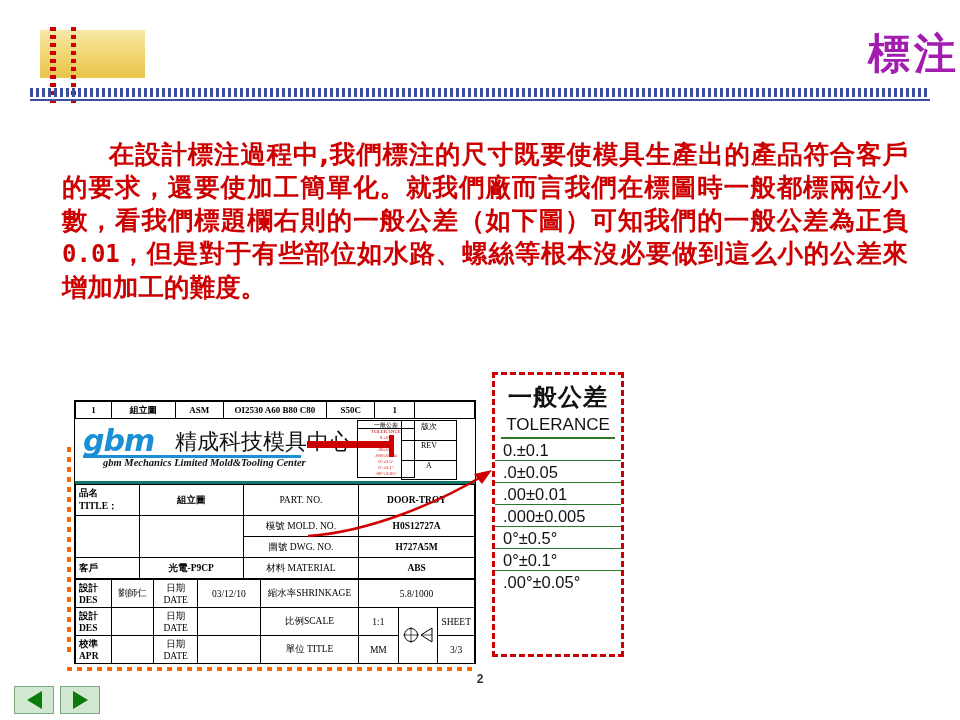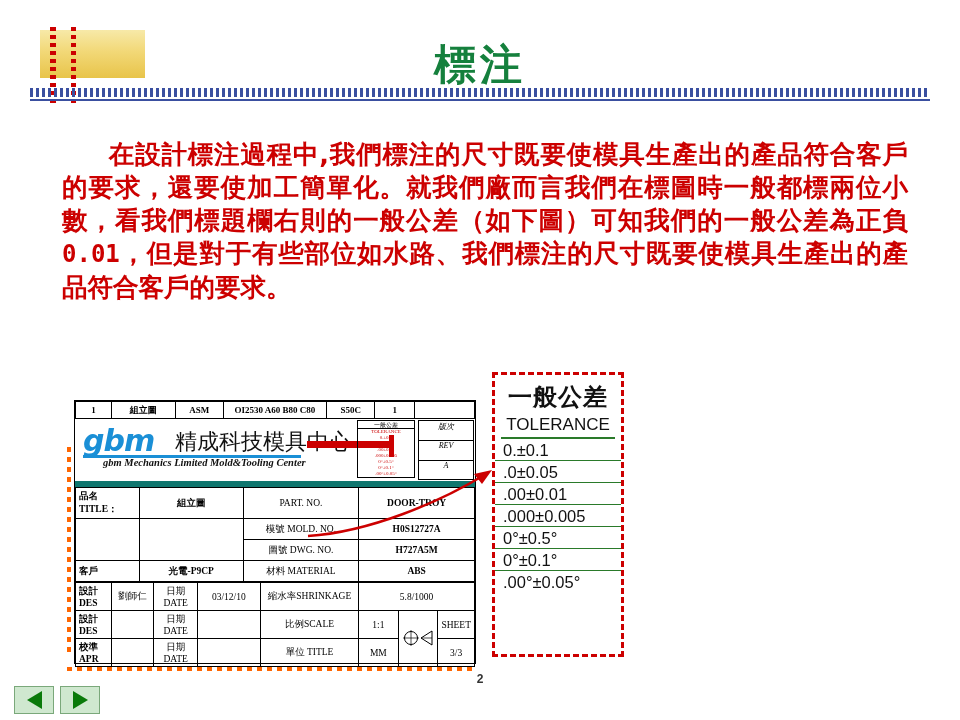--- a/index.html
+++ b/index.html
@@ -19,22 +19,22 @@
   }
   .logo-dots-left{
     position:absolute;left:50px;top:27px;width:6px;height:78px;
     background:repeating-linear-gradient(180deg,#cc0000 0 4px,transparent 4px 8px);
   }
   .logo-dots-left2{
     position:absolute;left:71px;top:27px;width:5px;height:78px;
     background:repeating-linear-gradient(180deg,#cc0000 0 4px,transparent 4px 8px);
   }
   .title{
-    position:absolute;left:0;top:37px;width:960px;text-align:center;
-    font-size:42px;color:#15803d;font-weight:bold;
+    position:absolute;left:0;top:26px;width:960px;text-align:right;
+    font-size:42px;color:#a21caf;font-weight:bold;
     font-family:"DejaVu Sans", sans-serif;
     letter-spacing:4px;
   }
   .rule-dotted{
     position:absolute;left:30px;top:88px;width:900px;height:9px;
     background:repeating-linear-gradient(90deg,#3a4fa0 0 3px,transparent 3px 6px);
   }
   .rule-solid{
     position:absolute;left:30px;top:99px;width:900px;height:2px;background:#3a4fa0;
   }
@@ -67,21 +67,21 @@
     position:absolute;left:-8px;bottom:-8px;width:408px;height:4px;
     background:repeating-linear-gradient(90deg,#ff6600 0 5px,transparent 5px 10px);
   }
   table.dw{border-collapse:collapse;width:100%;}
   table.dw td{border:1px solid #000;font-size:9px;text-align:center;padding:1px 2px;
     font-family:"Liberation Serif", serif;}
   .row1 td{height:14px;font-weight:bold;font-size:10px;}
   .row2 td{height:13px;font-weight:bold;font-size:9px;}
 
   .logo-area{
-    position:relative;height:62px;border-bottom:6px solid #0f766e;
+    position:relative;height:62px;border-bottom:3px solid #0f766e;
   }
   .gbm{
     position:absolute;left:8px;top:4px;font-size:30px;font-weight:bold;
     color:#1a8fd6;font-family:"DejaVu Sans", sans-serif;font-style:italic;
     letter-spacing:-1px;
   }
   .gbm-cn{
     position:absolute;left:100px;top:8px;font-size:22px;color:#111;
     font-family:"DejaVu Sans", sans-serif;
   }
@@ -92,21 +92,21 @@
     position:absolute;left:28px;top:38px;font-size:10.5px;font-style:italic;font-weight:bold;
     color:#111;font-family:"Liberation Serif", serif;
   }
   .tolbox{
     position:absolute;right:60px;top:1px;width:58px;height:58px;
     border:1px solid #000;font-size:5px;line-height:6px;color:#cc0000;
     text-align:center;padding-top:1px;box-sizing:border-box;
   }
   .tolbox .hd{font-size:6px;border-bottom:1px solid #000;color:#000;}
   .revbox{
-    position:absolute;right:1px;top:1px;width:56px;height:58px;font-style:italic;
+    position:absolute;right:18px;top:1px;width:56px;height:58px;
   }
   .revbox .r{border:1px solid #000;border-bottom:none;height:19px;font-size:8px;text-align:center;}
   .revbox .r:last-child{border-bottom:1px solid #000;height:18px;}
   .redbar{
     position:absolute;left:232px;top:22px;width:82px;height:7px;background:#cc0000;
   }
   .redbar2{
     position:absolute;left:314px;top:16px;width:5px;height:22px;background:#cc0000;
   }
 
@@ -155,21 +155,21 @@
 </head>
 <body>
 
 <div class="logo-box"></div>
 <div class="logo-dots-left"></div>
 <div class="logo-dots-left2"></div>
 <div class="title">標注</div>
 <div class="rule-dotted"></div>
 <div class="rule-solid"></div>
 
-<div class="para"><span class="indent"></span><span>在設計標注過程中,我們標注的尺寸既要使模具生產出的產品符合客戶的要求，還要使加工簡單化。就我們廠而言我們在標圖時一般都標兩位小數，看我們標題欄右則的一般公差（如下圖）可知我們的一般公差為正負</span><span class="num">0.01</span><span>，但是對于有些部位如水路、我們標注的尺寸既要使模具生產出的產品符合客戶的要求。</span></div>
+<div class="para"><span class="indent"></span><span>在設計標注過程中,我們標注的尺寸既要使模具生產出的產品符合客戶的要求，還要使加工簡單化。就我們廠而言我們在標圖時一般都標兩位小數，看我們標題欄右則的一般公差（如下圖）可知我們的一般公差為正負</span><span class="num">0.01</span><span>，但是對于有些部位如水路、螺絲等根本沒必要做到這么小的公差來增加加工的難度。</span></div>
 
 <div class="drawing">
   <div class="dashed-left"></div>
   <div class="dashed-bottom"></div>
 
   <table class="dw">
     <tbody>
         <tr class="row1">
       <td style="width:9%">1</td>
       <td style="width:16%">組立圖</td>

